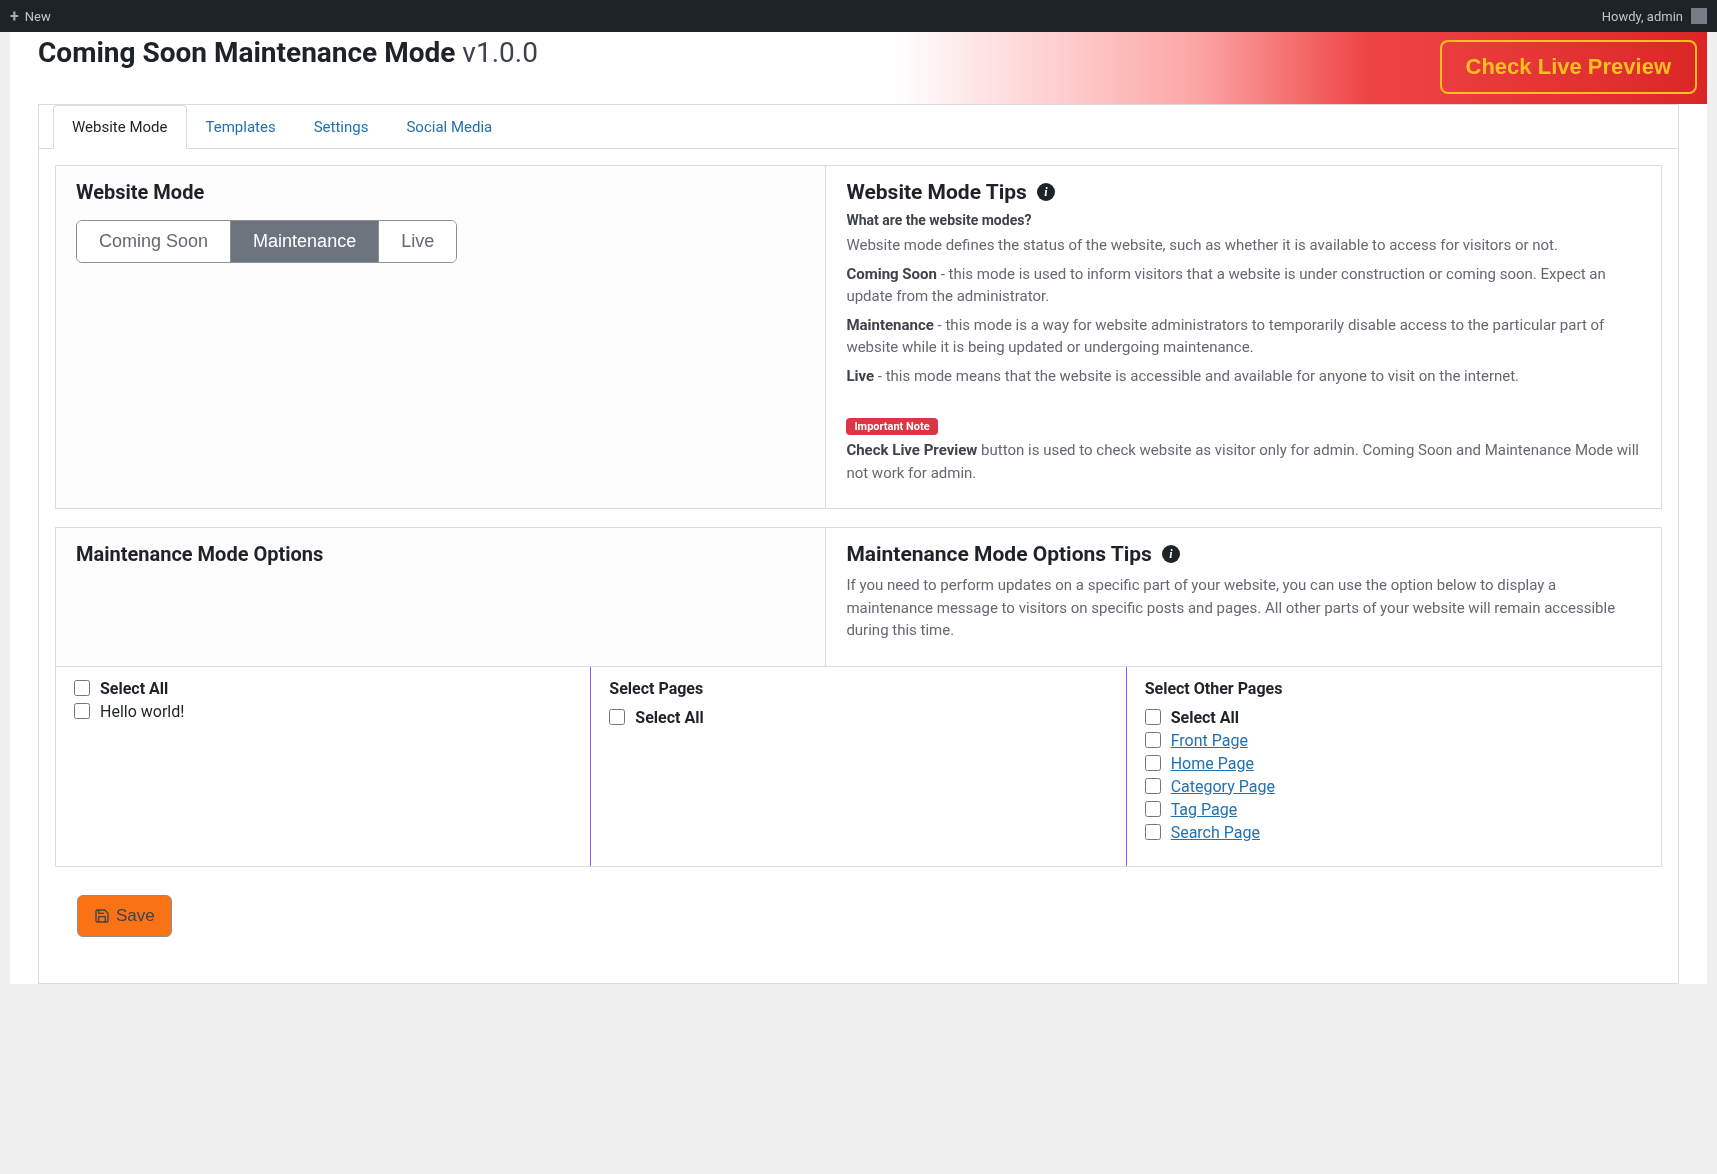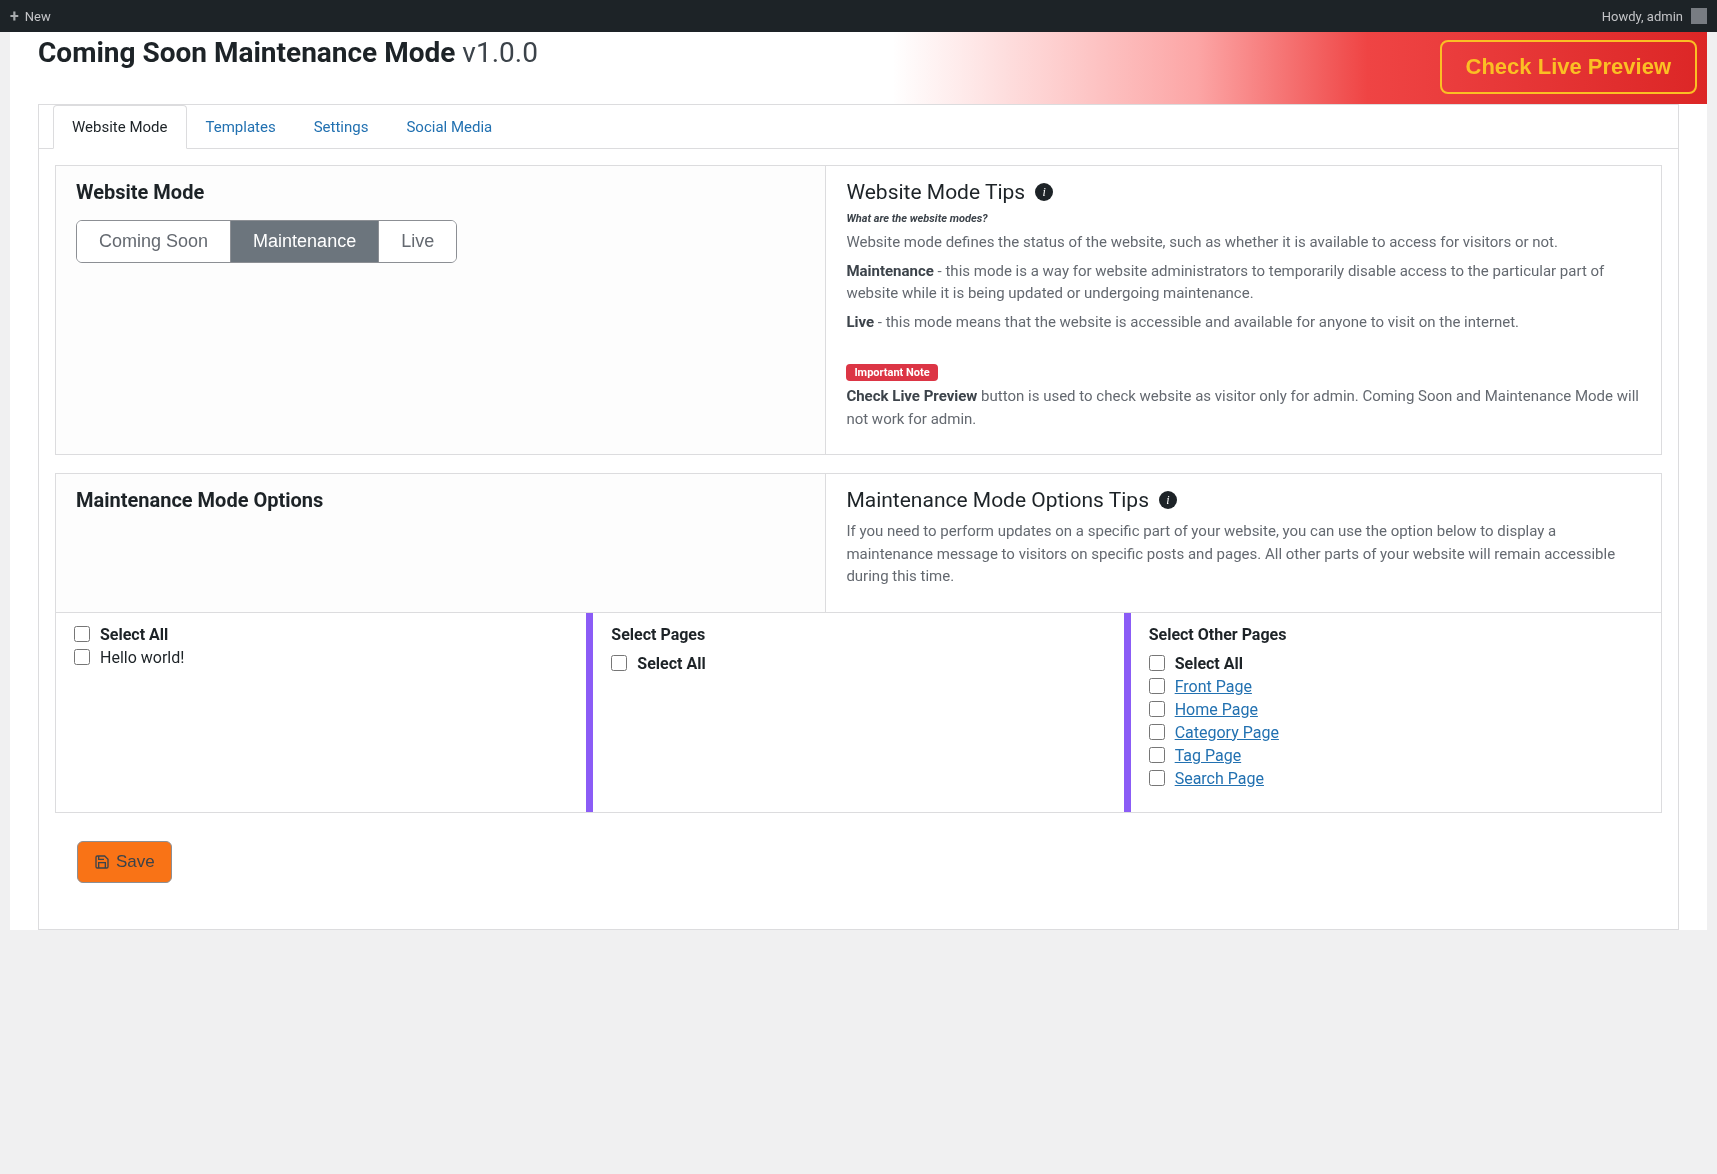--- a/index.html
+++ b/index.html
@@ -94,21 +94,21 @@
     width: 52%;
     padding: 14px 20px 18px 20px;
   }
   .section-title {
     font-size: 20px;
     font-weight: 700;
     margin-bottom: 16px;
   }
   .tips-title {
     font-size: 21px;
-    font-weight: 400;
+    font-weight: 700;
     margin-bottom: 8px;
     display: flex;
     align-items: center;
     gap: 10px;
   }
   .info-icon {
     width: 18px; height: 18px;
     background: #1d2327;
     color: #fff;
     border-radius: 50%;
@@ -128,21 +128,21 @@
   .mode-btn {
     padding: 10px 22px;
     font-size: 18px;
     background: #fff;
     color: #646970;
     border: none;
     cursor: pointer;
   }
   .mode-btn + .mode-btn { border-left: 1px solid #8c8f94; }
   .mode-btn.active { background: #6c757d; color: #fff; }
-  .tips-q { font-weight: 700; color: #3c434a; font-size: 11px; margin-bottom: 6px; font-style: italic; }
+  .tips-q { font-weight: 700; color: #3c434a; font-size: 14px; margin-bottom: 6px; }
   .tips-text { color: #646970; font-size: 15px; line-height: 1.5; margin-bottom: 6px; }
   .tips-text strong { color: #3c434a; }
   .badge-note {
     display: inline-block;
     background: #dc3545;
     color: #fff;
     font-size: 11px;
     font-weight: 700;
     padding: 2px 8px;
     border-radius: 4px;
@@ -151,21 +151,21 @@
   }
   .select-row {
     display: flex;
     border: 1px solid #dcdcde;
     margin-bottom: 28px;
   }
   .select-col {
     flex: 1;
     padding: 12px 18px 20px 18px;
   }
-  .select-col + .select-col { border-left: 7px solid #8b5cf6; }
+  .select-col + .select-col { border-left: 1px solid #8b5cf6; }
   .select-heading { font-weight: 700; font-size: 16px; margin-bottom: 10px; }
   .check-item {
     display: flex;
     align-items: center;
     gap: 10px;
     font-size: 16px;
     margin-bottom: 4px;
   }
   .check-item input { width: 16px; height: 16px; cursor: pointer; }
   .check-item.bold { font-weight: 700; }
@@ -229,20 +229,23 @@
           </div>
         </div>
         <div class="panel-col-right">
           <div class="tips-title">
             <span>Website Mode Tips</span>
             <span class="info-icon">i</span>
           </div>
           <p class="tips-q">What are the website modes?</p>
           <p class="tips-text">Website mode defines the status of the website, such as whether it is available to access for visitors or not.</p>
           <p class="tips-text">
+            <strong>Coming Soon</strong><span> - this mode is used to inform visitors that a website is under construction or coming soon. Expect an update from the administrator.</span>
+          </p>
+          <p class="tips-text">
             <strong>Maintenance</strong><span> - this mode is a way for website administrators to temporarily disable access to the particular part of website while it is being updated or undergoing maintenance.</span>
           </p>
           <p class="tips-text">
             <strong>Live</strong><span> - this mode means that the website is accessible and available for anyone to visit on the internet.</span>
           </p>
           <span class="badge-note">Important Note</span>
           <p class="tips-text">
             <strong>Check Live Preview</strong><span> button is used to check website as visitor only for admin. Coming Soon and Maintenance Mode will not work for admin.</span>
           </p>
         </div>

